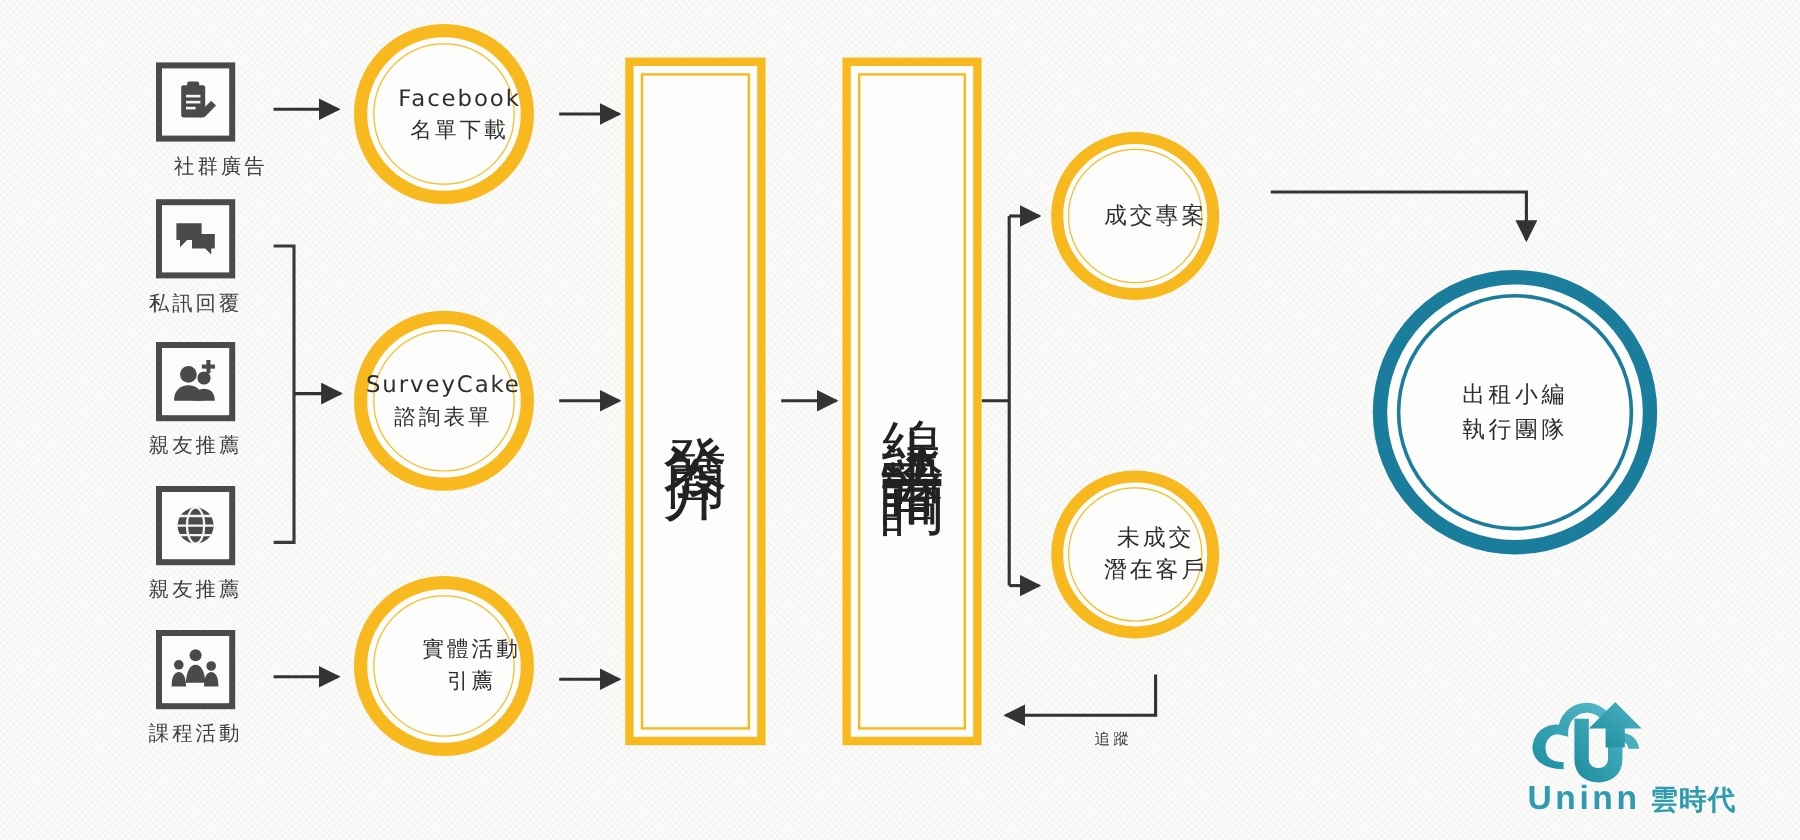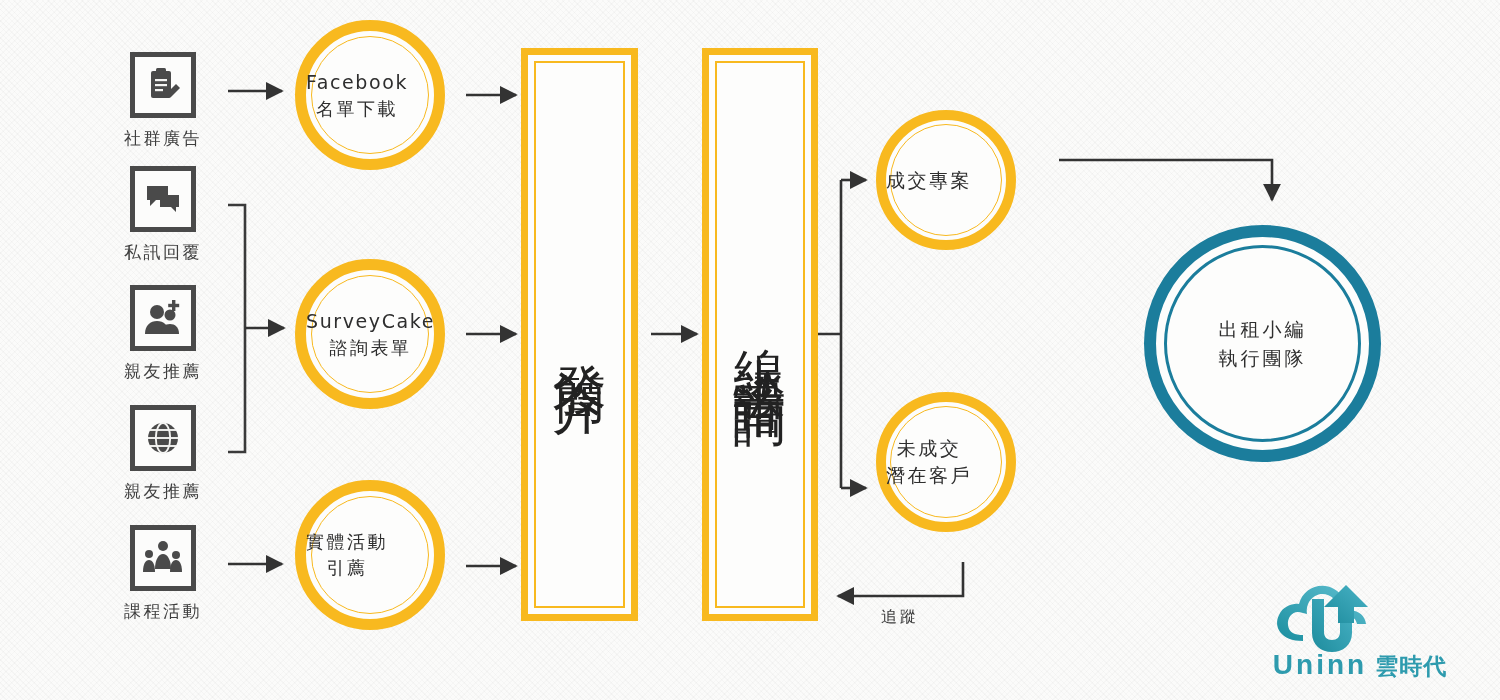--- a/index.html
+++ b/index.html
@@ -59,21 +59,21 @@
     white-space: nowrap;
   }
 
   
   .ring {
     position: absolute;
     border-radius: 50%;
     box-sizing: border-box;
     display: flex;
     align-items: center;
-    justify-content: flex-start;
+    justify-content: flex-end;
     background: #fdfdfc;
   }
   .ring .ringinner {
     position: absolute;
     border-radius: 50%;
     box-sizing: border-box;
     background: transparent;
   }
   .ring .rtext {
     position: relative;
@@ -159,25 +159,26 @@
     color: #2e2e2e;
     font-size: 19px;
     letter-spacing: 3px;
     line-height: 1.5;
     font-family: "DejaVu Sans", "Liberation Sans", sans-serif;
   }
 
   
   .edge-label {
     position: absolute;
-    font-size: 16px;
+    font-size: 13px;
     letter-spacing: 3px;
     color: #3a3a3a;
     font-family: Liberation Sans, sans-serif;
     white-space: nowrap;
+    margin-left: 31px;
   }
 
   
   .logo {
     position: absolute;
     left: 1245px;
     top: 565px;
     width: 230px;
     height: 120px;
   }
@@ -233,21 +234,21 @@
 
     <path d="M 818 334 L 841 334 M 841 180 L 841 488" fill="none" stroke="#333333" stroke-width="2.6"></path>
     <line x1="841" y1="180" x2="866" y2="180" stroke="#333333" stroke-width="2.6" marker-end="url(#ah)"></line>
     <line x1="841" y1="488" x2="866" y2="488" stroke="#333333" stroke-width="2.6" marker-end="url(#ah)"></line>
 
     <path d="M 1059 160 L 1272 160 L 1272 200" fill="none" stroke="#333333" stroke-width="2.6" marker-end="url(#ah)"></path>
 
     <path d="M 963 562 L 963 596 L 838 596" fill="none" stroke="#333333" stroke-width="2.6" marker-end="url(#ah)"></path>
   </svg>
 
-  <div class="src" style="left:103px; top:52px;">
+  <div class="src" style="left:103px; top:52px;text-align:right;">
     <div class="iconbox">
       <svg width="40" height="40" viewBox="0 0 40 40" fill="#4a4a4a">
         <rect x="8" y="6" width="20" height="27" rx="2"></rect>
         <rect x="13" y="3" width="10" height="5" rx="1.5"></rect>
         <rect x="12" y="14" width="12" height="2.2" fill="#f4f4f2"></rect>
         <rect x="12" y="19" width="12" height="2.2" fill="#f4f4f2"></rect>
         <rect x="12" y="24" width="8" height="2.2" fill="#f4f4f2"></rect>
         <path d="M24 28 L33 19 L37 23 L28 32 L23 33 Z"></path>
       </svg>
     </div>

